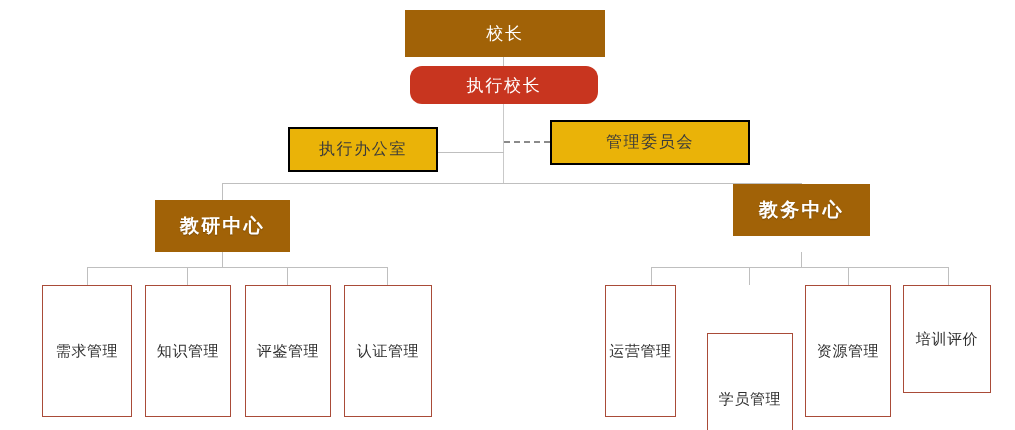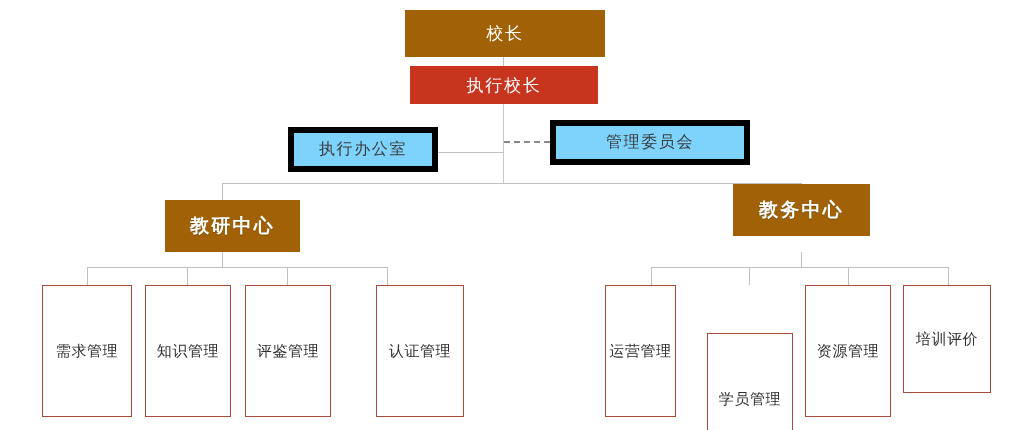--- a/index.html
+++ b/index.html
@@ -34,22 +34,22 @@
     font-size:17px;
   }
   .node.filled.bright{background:#c8351f;}
   .node.filled.bold{
     font-weight:bold;
     font-size:19px;
     letter-spacing:.12em;
     text-shadow:0 1px 1px rgba(0,0,0,.25);
   }
   .node.outline{
-    background:#7dd3fc;
-    border:6px solid #000000;
+    background:#eab308;
+    border:2px solid #000000;
     color:#3b3b3b;
     font-size:16px;
   }
   .node.leaf{
     background:#ffffff;
     border:1px solid #a94b38;
     color:#2f2f2f;
     font-size:15px;
     letter-spacing:.04em;
   }
@@ -58,21 +58,21 @@
 <body>
 
 <div id="chart">
 
   <div class="node filled" style="left:405px;top:10px;width:200px;height:47px;">
     <span>校长</span>
   </div>
 
   <div class="ln v" style="left:503px;top:57px;height:9px;"></div>
 
-  <div class="node filled bright" style="left:410px;top:66px;width:188px;height:38px;">
+  <div class="node filled bright" style="left:410px;top:66px;width:188px;height:38px;border-radius:12px;">
     <span>执行校长</span>
   </div>
 
   <div class="ln v thick" style="left:503px;top:104px;height:80px;"></div>
 
   <div class="node outline" style="left:288px;top:127px;width:150px;height:45px;">
     <span>执行办公室</span>
   </div>
 
   <div class="ln h" style="left:438px;top:152px;width:66px;"></div>
@@ -80,21 +80,21 @@
   <div class="node outline" style="left:550px;top:120px;width:200px;height:45px;">
     <span>管理委员会</span>
   </div>
 
   <div class="dash" style="left:504px;top:141px;width:46px;"></div>
 
   <div class="ln h" style="left:222px;top:183px;width:580px;"></div>
   <div class="ln v" style="left:222px;top:183px;height:17px;"></div>
   <div class="ln v" style="left:801px;top:183px;height:17px;"></div>
 
-  <div class="node filled bold" style="left:165px;top:200px;width:135px;height:52px;">
+  <div class="node filled bold" style="left:155px;top:200px;width:135px;height:52px;">
     <span>教研中心</span>
   </div>
 
   <div class="node filled bold" style="left:733px;top:184px;width:137px;height:52px;text-align:center;">
     <span>教务中心</span>
   </div>
 
   <div class="ln v" style="left:222px;top:252px;height:15px;"></div>
   <div class="ln h" style="left:87px;top:267px;width:300px;"></div>
   <div class="ln v" style="left:87px;top:267px;height:18px;"></div>
@@ -104,21 +104,21 @@
 
   <div class="node leaf" style="left:42px;top:285px;width:90px;height:132px;">
     <span>需求管理</span>
   </div>
   <div class="node leaf" style="left:145px;top:285px;width:86px;height:132px;">
     <span>知识管理</span>
   </div>
   <div class="node leaf" style="left:245px;top:285px;width:86px;height:132px;">
     <span>评鉴管理</span>
   </div>
-  <div class="node leaf" style="left:344px;top:285px;width:88px;height:132px;margin-left:32px;">
+  <div class="node leaf" style="left:344px;top:285px;width:88px;height:132px;">
     <span>认证管理</span>
   </div>
 
   <div class="ln v" style="left:801px;top:252px;height:15px;"></div>
   <div class="ln h" style="left:651px;top:267px;width:297px;"></div>
   <div class="ln v" style="left:651px;top:267px;height:18px;"></div>
   <div class="ln v" style="left:749px;top:267px;height:18px;"></div>
   <div class="ln v" style="left:848px;top:267px;height:18px;"></div>
   <div class="ln v" style="left:948px;top:267px;height:18px;"></div>
 

